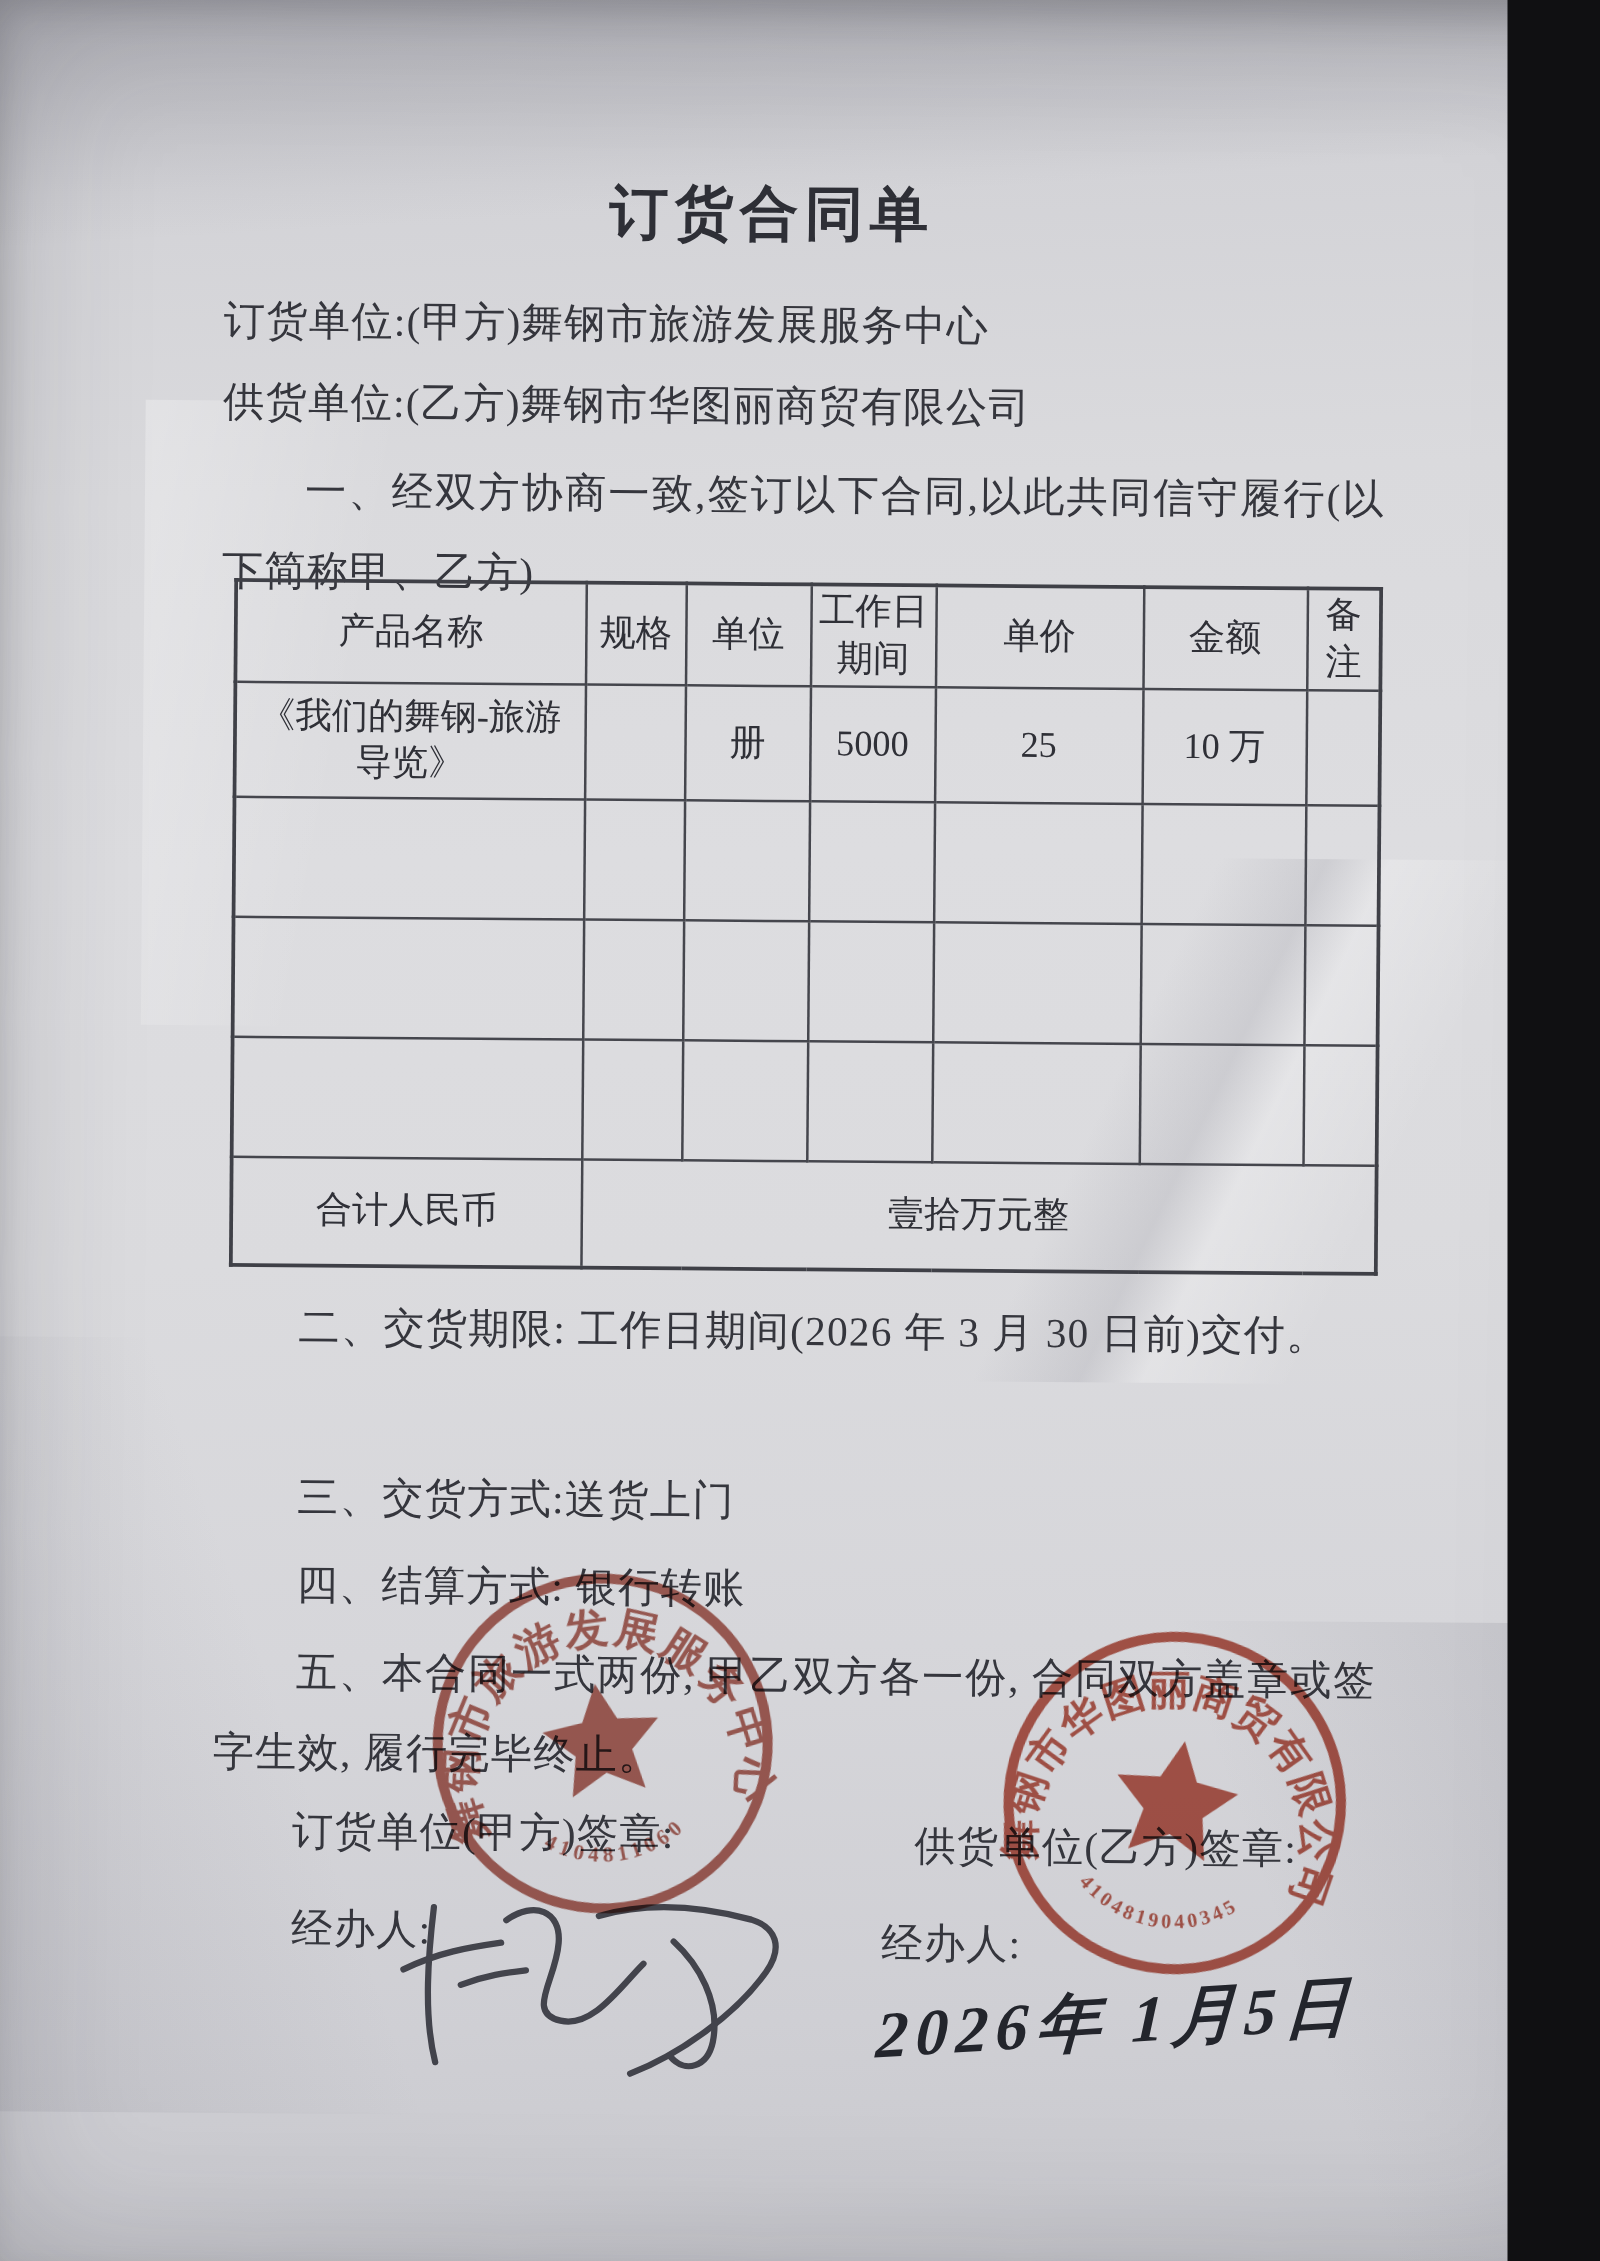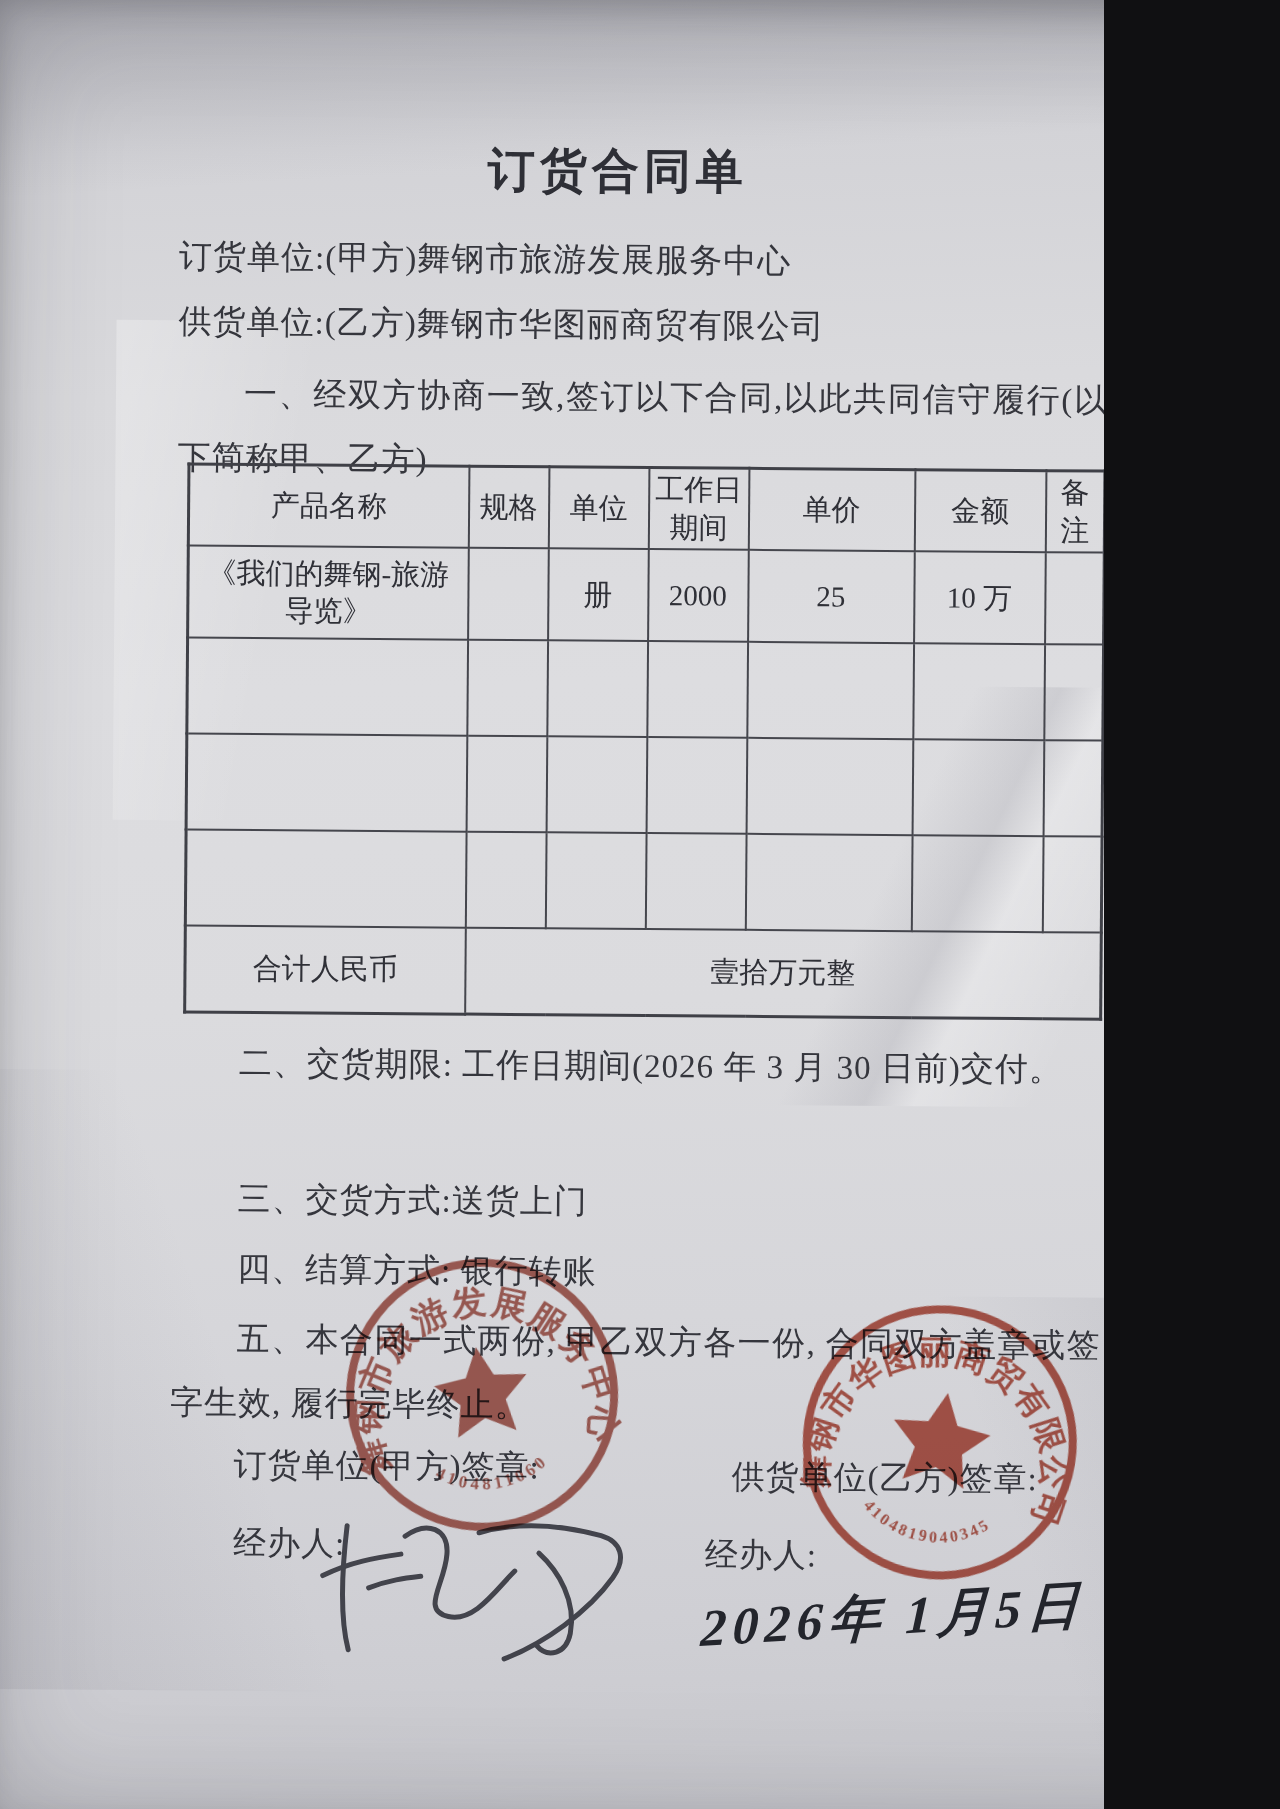--- a/index.html
+++ b/index.html
@@ -1,16 +1,16 @@
 <!DOCTYPE html>
 <html><head>
 <meta charset="utf-8">
 <style>
   html,body{margin:0;padding:0;background:#101012;}
-  .photo{position:relative;width:1104px;height:1809px;overflow:hidden;background:#0c0c0e;
+  .photo{position:relative;width:1206px;height:1809px;overflow:hidden;background:#0c0c0e;
          font-family:"Liberation Serif","DejaVu Serif",serif;}
   .paper{position:absolute;left:-8px;top:-6px;width:1298px;height:1824px;
          transform:rotate(0.45deg);
          background:linear-gradient(178deg,#c3c3c8 0%,#d3d3d7 9%,#dadadd 22%,#dddde0 38%,#dbdbde 55%,#d6d6da 72%,#cfcfd4 88%,#c8c8cd 100%);
          box-shadow:inset 0 0 120px rgba(40,40,50,.25), inset 0 14px 30px rgba(30,30,35,.25);}
   .crease{position:absolute;pointer-events:none;}
   .crease.c1{left:0;top:0;width:100%;height:210px;background:linear-gradient(176deg,rgba(120,120,130,.30),rgba(120,120,130,0) 70%);}
   .crease.c2{left:640px;top:690px;width:660px;height:420px;background:linear-gradient(115deg,rgba(255,255,255,0) 40%,rgba(150,150,160,.22) 50%,rgba(255,255,255,.25) 56%,rgba(255,255,255,0) 70%);}
   .crease.c3{left:0;top:1080px;width:420px;height:620px;background:linear-gradient(70deg,rgba(130,130,140,.20),rgba(130,130,140,0) 55%);}
   .crease.c4{left:120px;top:330px;width:260px;height:500px;background:linear-gradient(100deg,rgba(255,255,255,.28),rgba(255,255,255,0) 60%);}
@@ -86,21 +86,21 @@
         <th>单位</th>
         <th>工作日期间</th>
         <th>单价</th>
         <th>金额</th>
         <th>备注</th>
       </tr>
       <tr class="r1">
         <td>《我们的舞钢-旅游导览》</td>
         <td></td>
         <td>册</td>
-        <td>2000</td>
+        <td>5000</td>
         <td>25</td>
         <td>10 万</td>
         <td></td>
       </tr>
       <tr class="emp">
         <td></td>
             <td></td>
             <td></td>
         <td></td>
             <td></td>

